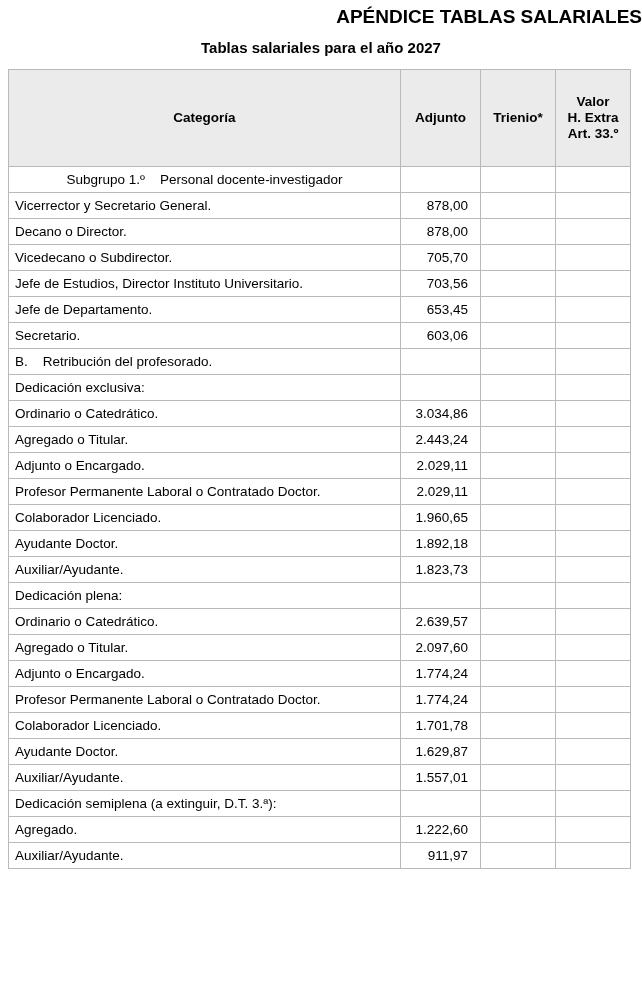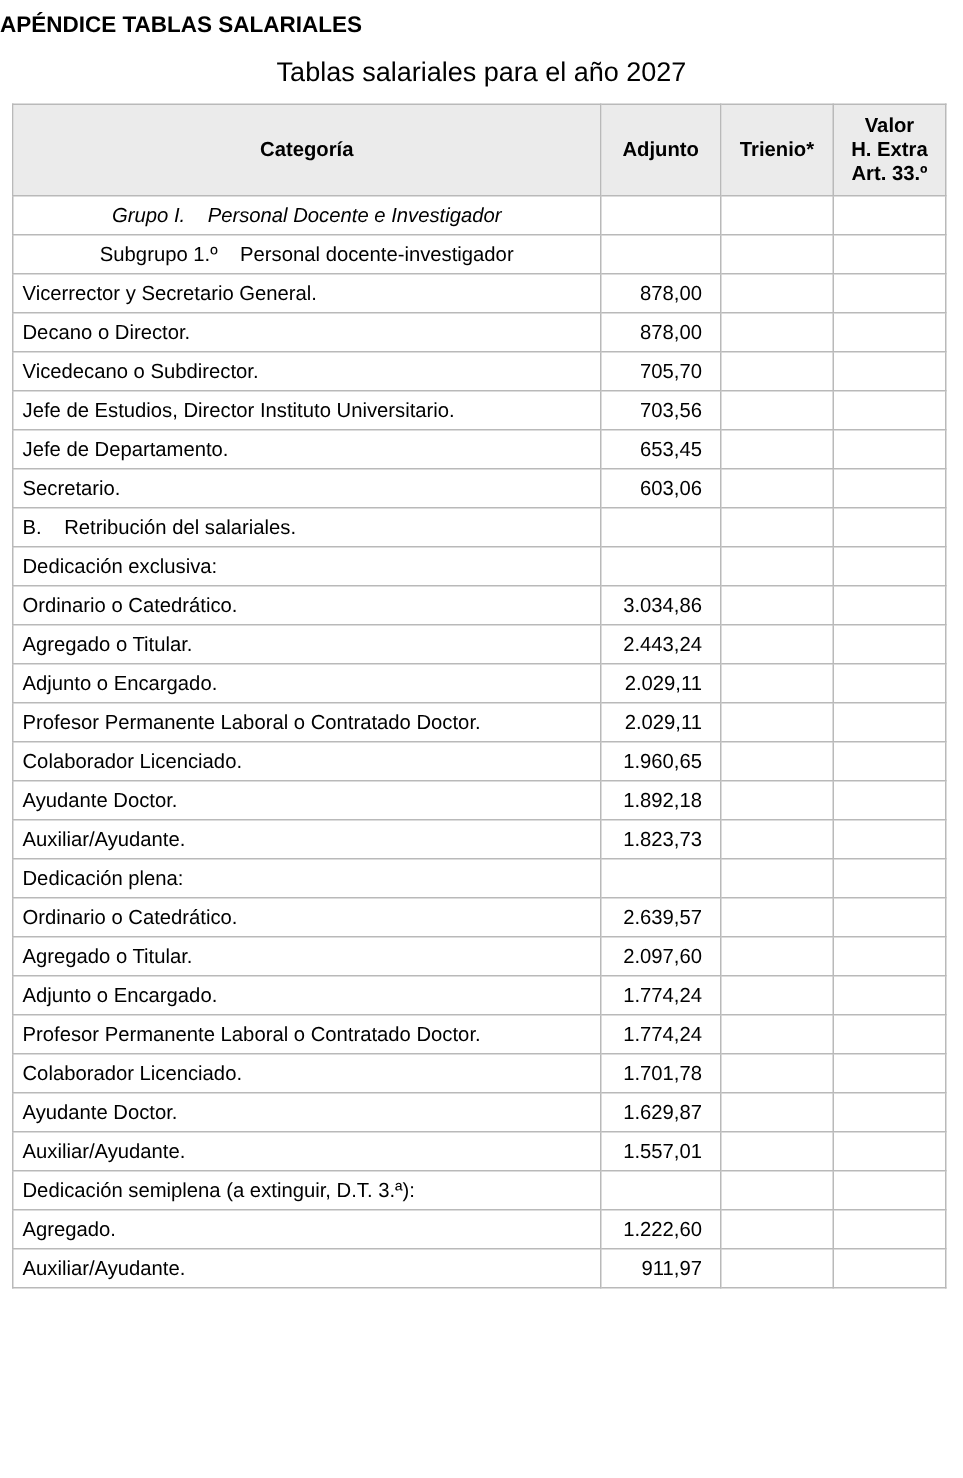--- a/index.html
+++ b/index.html
@@ -10,30 +10,30 @@
   html, body { margin: 0; padding: 0; }
   body {
     width: 642px;
     height: 985px;
     background: #ffffff;
     color: var(--text);
     font-family: "Liberation Sans", sans-serif;
     overflow: hidden;
   }
   .page-title {
-    text-align: left;
+    text-align: right;
+    font-weight: bold;
+    font-size: 19px;
+    line-height: 18px;
+    margin: 8px 0 0 0;
+  }
+  .page-subtitle {
+    text-align: center;
     font-weight: bold;
     font-size: 15px;
-    line-height: 18px;
-    margin: 8px 0 0 0;
-  }
-  .page-subtitle {
-    text-align: center;
-    font-weight: normal;
-    font-size: 18px;
     line-height: 18px;
     margin: 13px 0 0 0;
   }
   table.salary-table {
     border-collapse: collapse;
     table-layout: fixed;
     width: 622px;
     margin: 12px 0 0 8px;
   }
   col.c-cat     { width: 392px; }
@@ -44,21 +44,21 @@
     border: 1px solid var(--border);
     font-size: 13.5px;
     overflow: hidden;
   }
   th {
     background: var(--header-bg);
     font-weight: bold;
     text-align: center;
     vertical-align: middle;
     height: 50px;
-    padding: 5px 4px;
+    padding: 23px 4px;
     line-height: 16px;
     white-space: pre-line;
   }
   td {
     padding: 5px 6px;
     line-height: 15px;
     height: 15px;
     vertical-align: middle;
     white-space: pre-wrap;
   }
@@ -91,26 +91,20 @@
     <tr>
       <th>Categoría</th>
       <th>Adjunto</th>
       <th>Trienio*</th>
       <th>Valor
 H. Extra
 Art. 33.º</th>
     </tr>
   </thead>
   <tbody>
-      <tr class="group">
-    <td class="cat">Grupo I.    Personal Docente e Investigador</td>
-    <td class="num"></td>
-    <td class="num"></td>
-    <td class="num"></td>
-  </tr>
       <tr class="subgroup">
     <td class="cat">Subgrupo 1.º    Personal docente-investigador</td>
     <td class="num"></td>
     <td class="num"></td>
     <td class="num"></td>
   </tr>
       <tr class="item">
     <td class="cat">Vicerrector y Secretario General.</td>
     <td class="num">878,00</td>
     <td class="num"></td>
@@ -140,21 +134,21 @@
     <td class="num"></td>
     <td class="num"></td>
   </tr>
       <tr class="item">
     <td class="cat">Secretario.</td>
     <td class="num">603,06</td>
     <td class="num"></td>
     <td class="num"></td>
   </tr>
       <tr class="item">
-    <td class="cat">B.    Retribución del salariales.</td>
+    <td class="cat">B.    Retribución del profesorado.</td>
     <td class="num"></td>
     <td class="num"></td>
     <td class="num"></td>
   </tr>
       <tr class="item">
     <td class="cat">Dedicación exclusiva:</td>
     <td class="num"></td>
     <td class="num"></td>
     <td class="num"></td>
   </tr>

